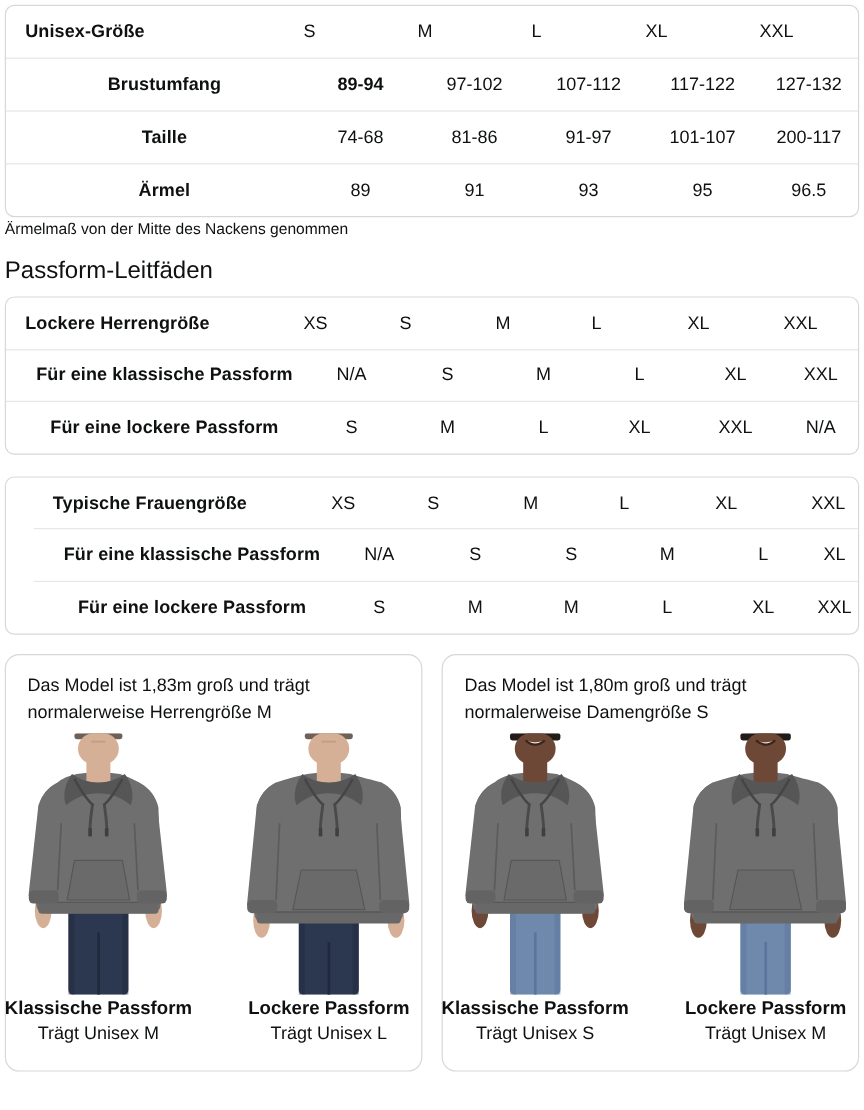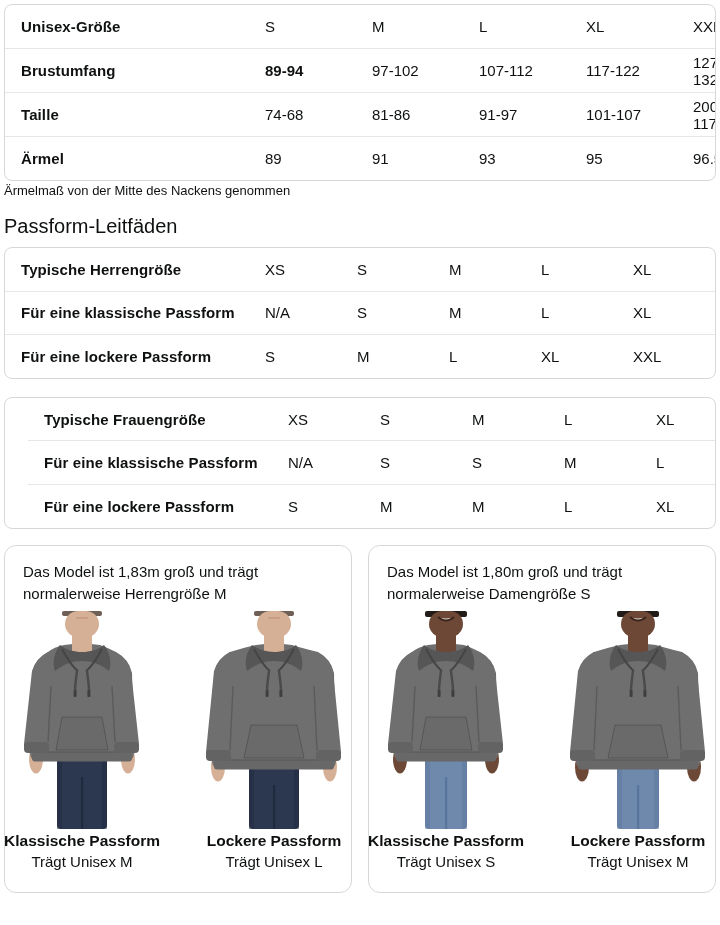--- a/index.html
+++ b/index.html
@@ -4,23 +4,23 @@
 <style>
   html,body{margin:0;padding:0;}
   body{
     width:720px;height:925px;background:#ffffff;color:#0f1111;
     font-family:"Liberation Sans","DejaVu Sans",sans-serif;
     -webkit-font-smoothing:antialiased;overflow:hidden;
   }
   .page{padding:4px;box-sizing:border-box;}
   .page-title{font-size:16px;font-weight:400;line-height:19px;margin:3px 0 7px 0;}
   .tbl{border:1px solid #d5d9d9;border-radius:8px;background:#fff;overflow:hidden;}
-  .tbl-row{display:flex;align-items:center;height:43px;font-size:15px;gap:12px;}
+  .tbl-row{display:flex;align-items:center;height:43px;font-size:15px;}
   .fit .tbl-row{height:42.6px;}
-  .tbl-row + .tbl-row{border-top:1px solid #e7e7e7;}
+  .tbl-row + .tbl-row{border-top:1px solid #e7e7e7;text-align:center;}
   .tbl-label{flex:none;width:232px;padding-left:16px;font-weight:700;letter-spacing:.1px;}
   .tbl-cell{flex:none;}
   .tbl-cell:last-child{flex:1;}
   .note{font-size:13px;margin:2px 0 0 0;line-height:15px;}
   .section-title{font-size:20px;font-weight:400;line-height:19px;margin:19px 0 11px 0;}
   .tbl + .tbl{margin-top:18px;padding-left:23px;}
   .cards{display:flex;gap:16px;margin-top:16px;}
   .card{box-sizing:border-box;width:348px;height:348px;border:1px solid #d5d9d9;border-radius:12px;background:#fff;}
   .card-title{font-size:15px;line-height:22px;margin:15px 18px 6px 18px;}
   .figures{display:flex;justify-content:center;gap:32px;}
@@ -68,21 +68,21 @@
         <div class="tbl-cell" style="width: 95px;">96.5</div>
       </div>
     </div>
 
   <p class="note">Ärmelmaß von der Mitte des Nackens genommen</p>
 
   <h2 class="section-title">Passform-Leitfäden</h2>
 
   <div class="tbl fit" id="fit-table-0">
       <div class="tbl-row">
-        <div class="tbl-label">Typische Herrengröße</div>
+        <div class="tbl-label">Lockere Herrengröße</div>
         <div class="tbl-cell" style="width: 80px;">XS</div>
         <div class="tbl-cell" style="width: 80px;">S</div>
         <div class="tbl-cell" style="width: 80px;">M</div>
         <div class="tbl-cell" style="width: 80px;">L</div>
         <div class="tbl-cell" style="width: 80px;">XL</div>
         <div class="tbl-cell" style="width: 80px;">XXL</div>
       </div>
       <div class="tbl-row">
         <div class="tbl-label">Für eine klassische Passform</div>
         <div class="tbl-cell" style="width: 80px;">N/A</div>

